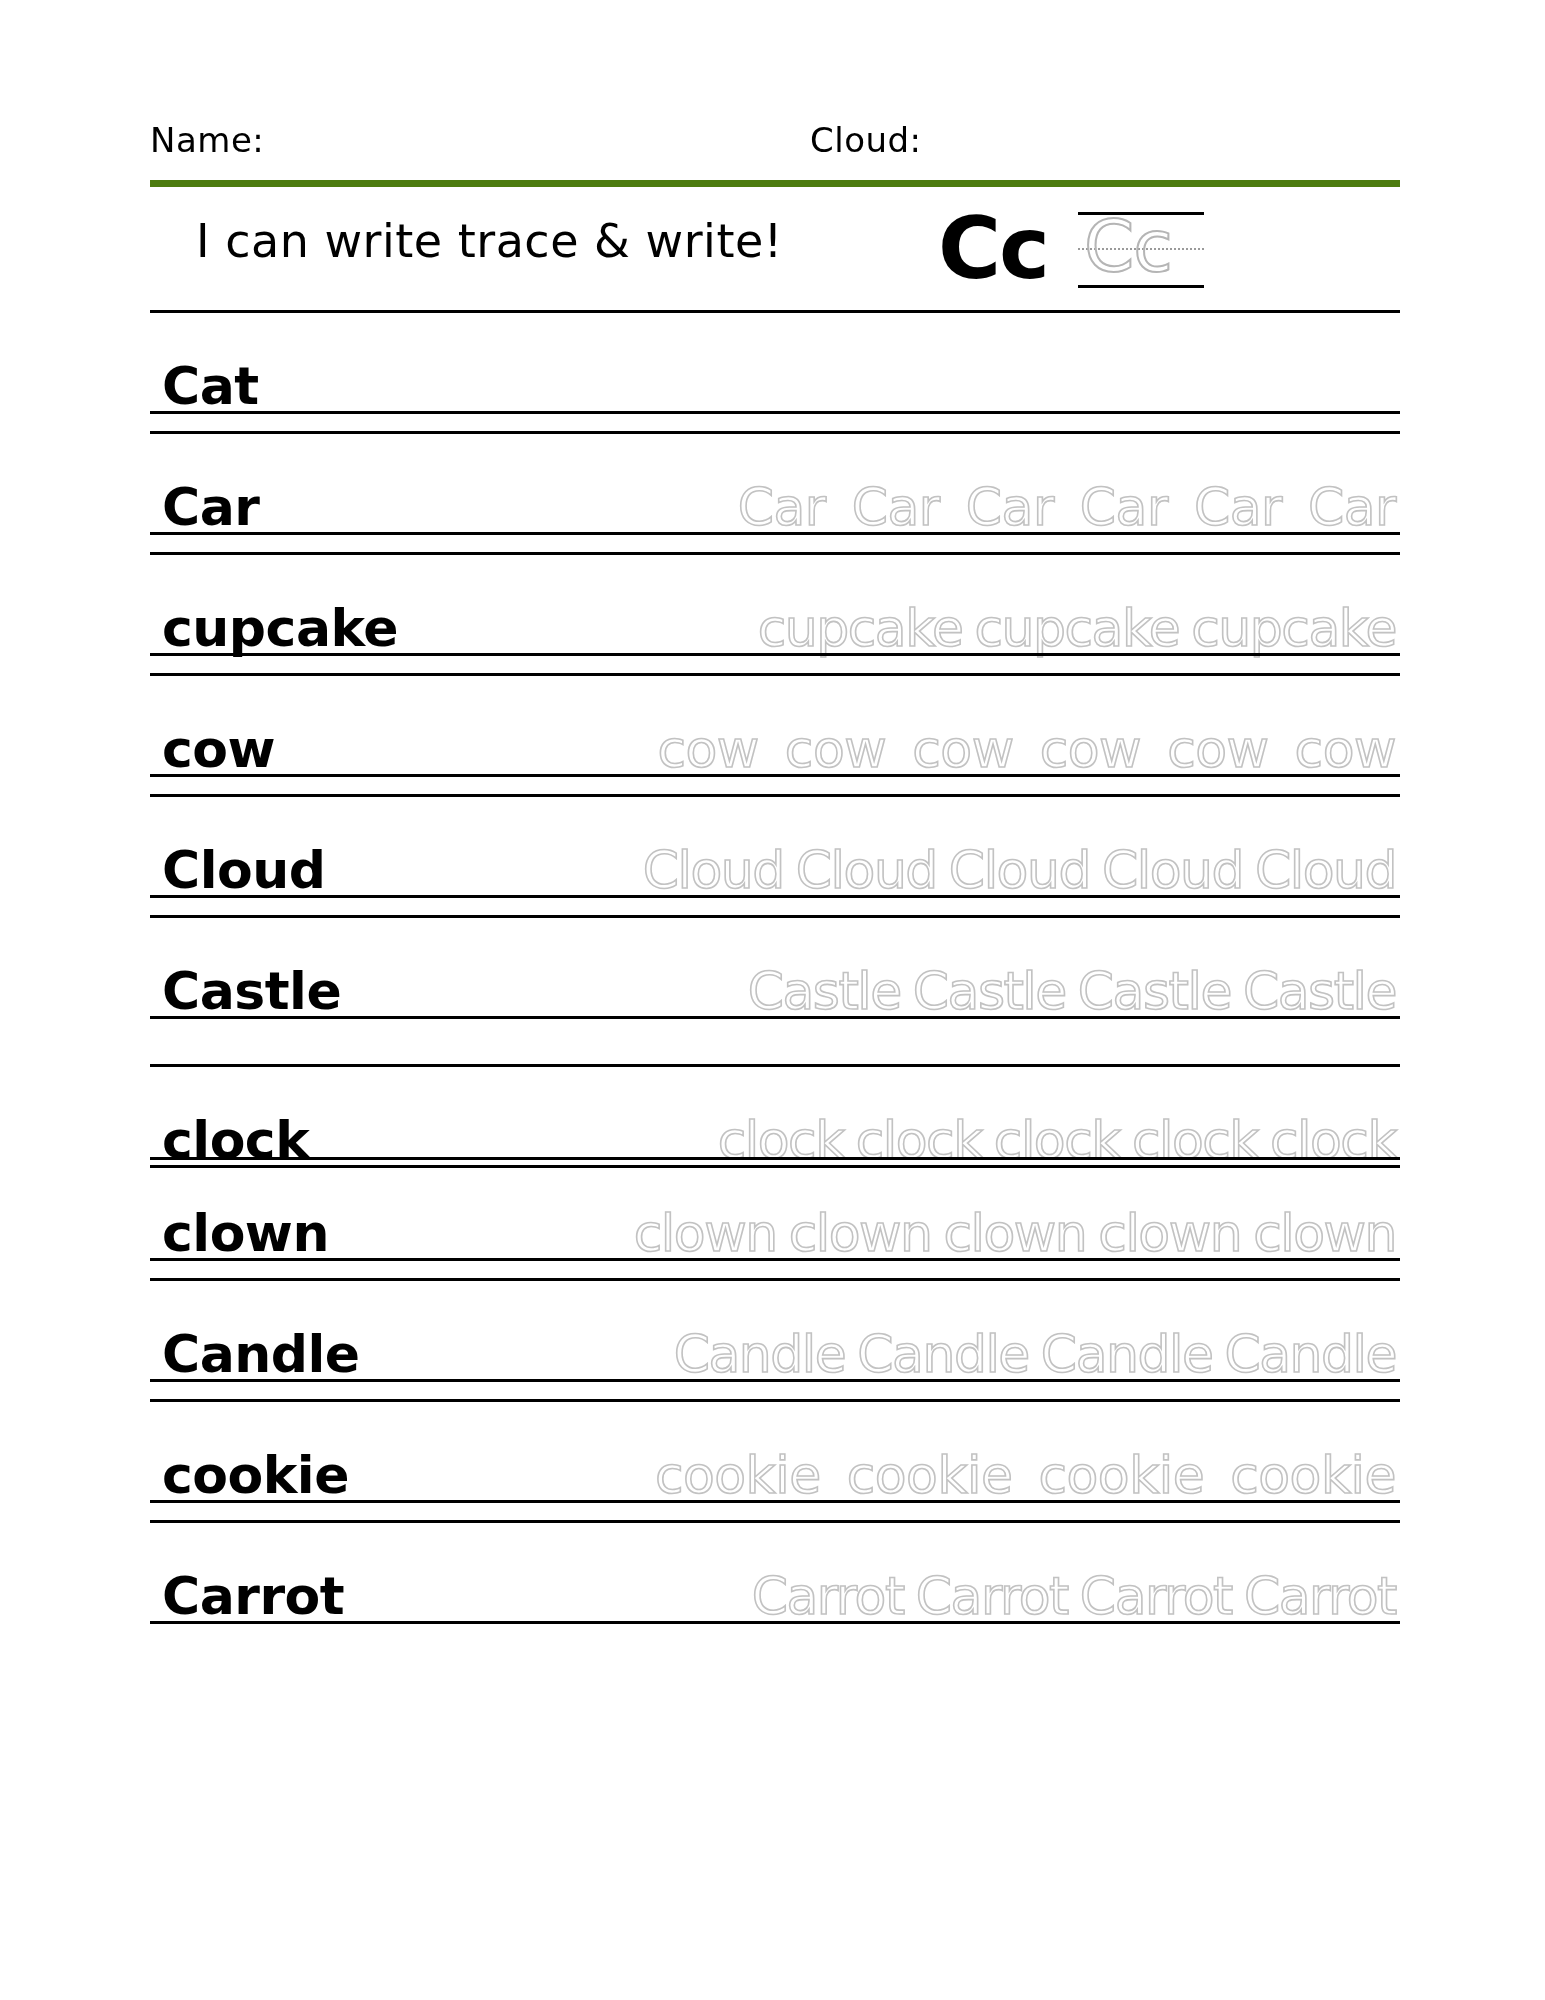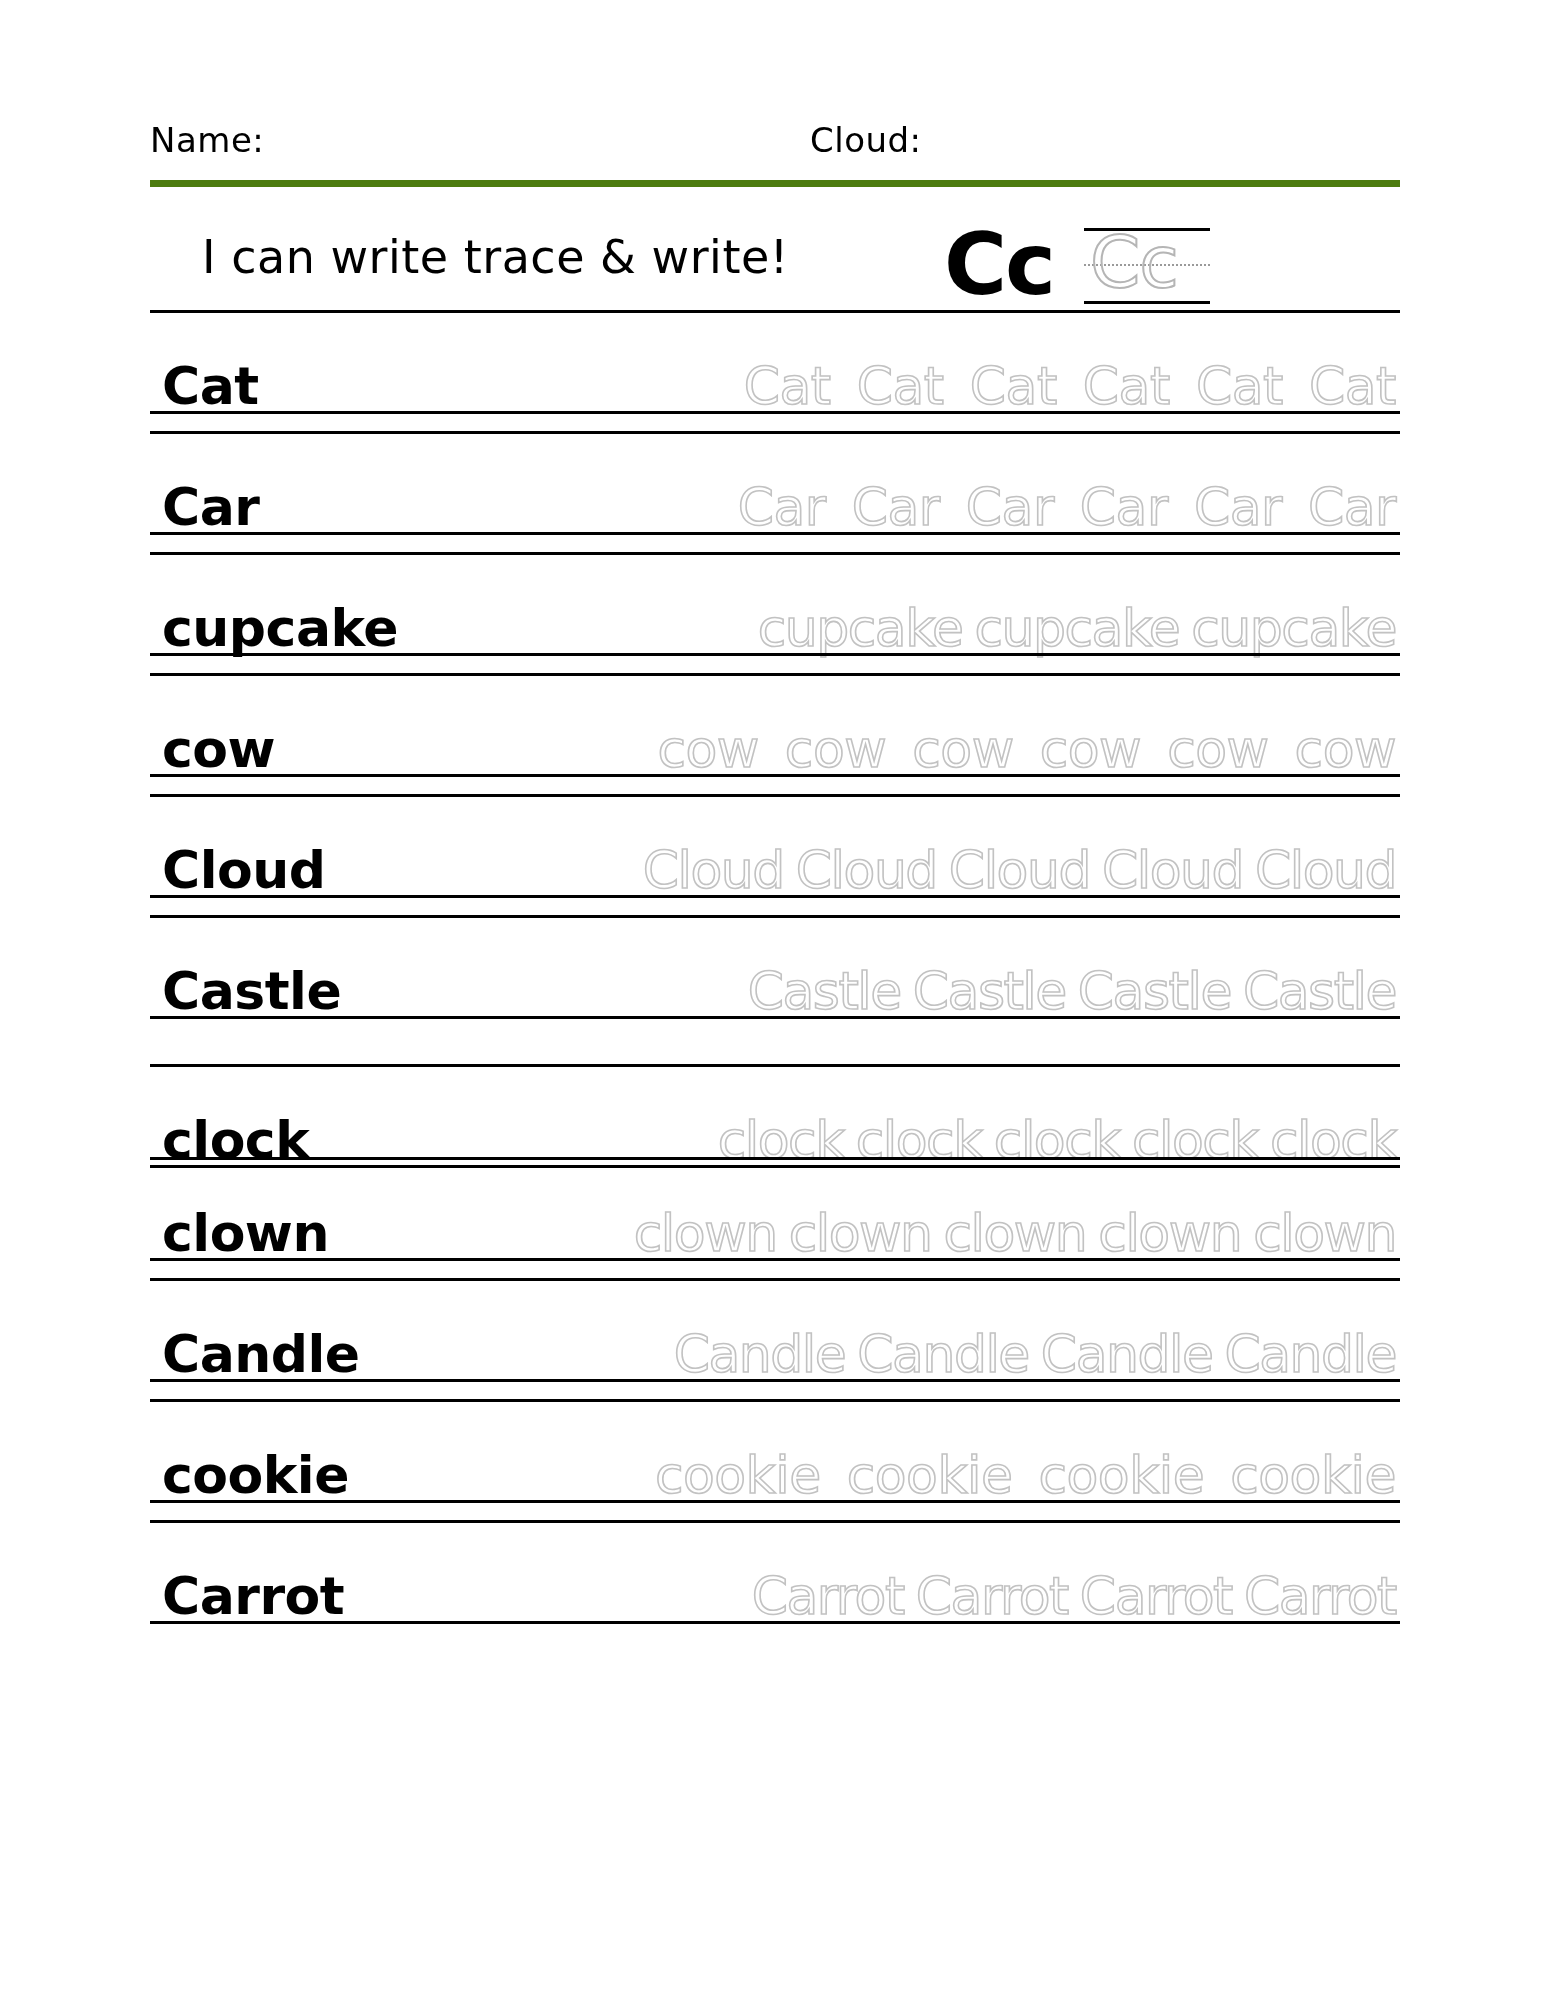--- a/index.html
+++ b/index.html
@@ -46,25 +46,24 @@
     left: 660px;
     top: 0px;
     font-size: 34px;
     font-family: "DejaVu Sans", sans-serif;
     letter-spacing: 0.5px;
   }
 
   
   .title-band {
     position: absolute;
-    left: 154px;
+    left: 148px;
     top: 196px;
     width: 1250px;
     height: 112px;
-    margin-top: 16px;
   }
   .title-text {
     position: absolute;
     left: 48px;
     top: 18px;
     font-size: 46px;
     font-family: "DejaVu Sans", sans-serif;
     letter-spacing: 0.5px;
     white-space: nowrap;
   }
@@ -174,21 +173,20 @@
       <span class="tl-top"></span>
       <span class="tl-mid"></span>
       <span class="tl-bottom"></span>
       <span class="title-trace-glyph">Cc</span>
     </span>
   </div>
 
   <div class="row" style="top: 310px;">
     <span class="rule-top"></span>
     <span class="prompt">Cat</span>
-    <span class="traces" style="font-size: 52px;"><span>Cat</span><span>Cat</span><span>Cat</span><span>Cat</span><span>Cat</span><span>Cat</span></span>
     <span class="rule-bottom"></span>
   </div>
   <div class="row" style="top: 431px;">
     <span class="rule-top"></span>
     <span class="prompt">Car</span>
     <span class="traces" style="font-size: 52px;"><span>Car</span><span>Car</span><span>Car</span><span>Car</span><span>Car</span><span>Car</span></span>
     <span class="rule-bottom"></span>
   </div>
   <div class="row tight" style="top: 552px;">
     <span class="rule-top"></span>

